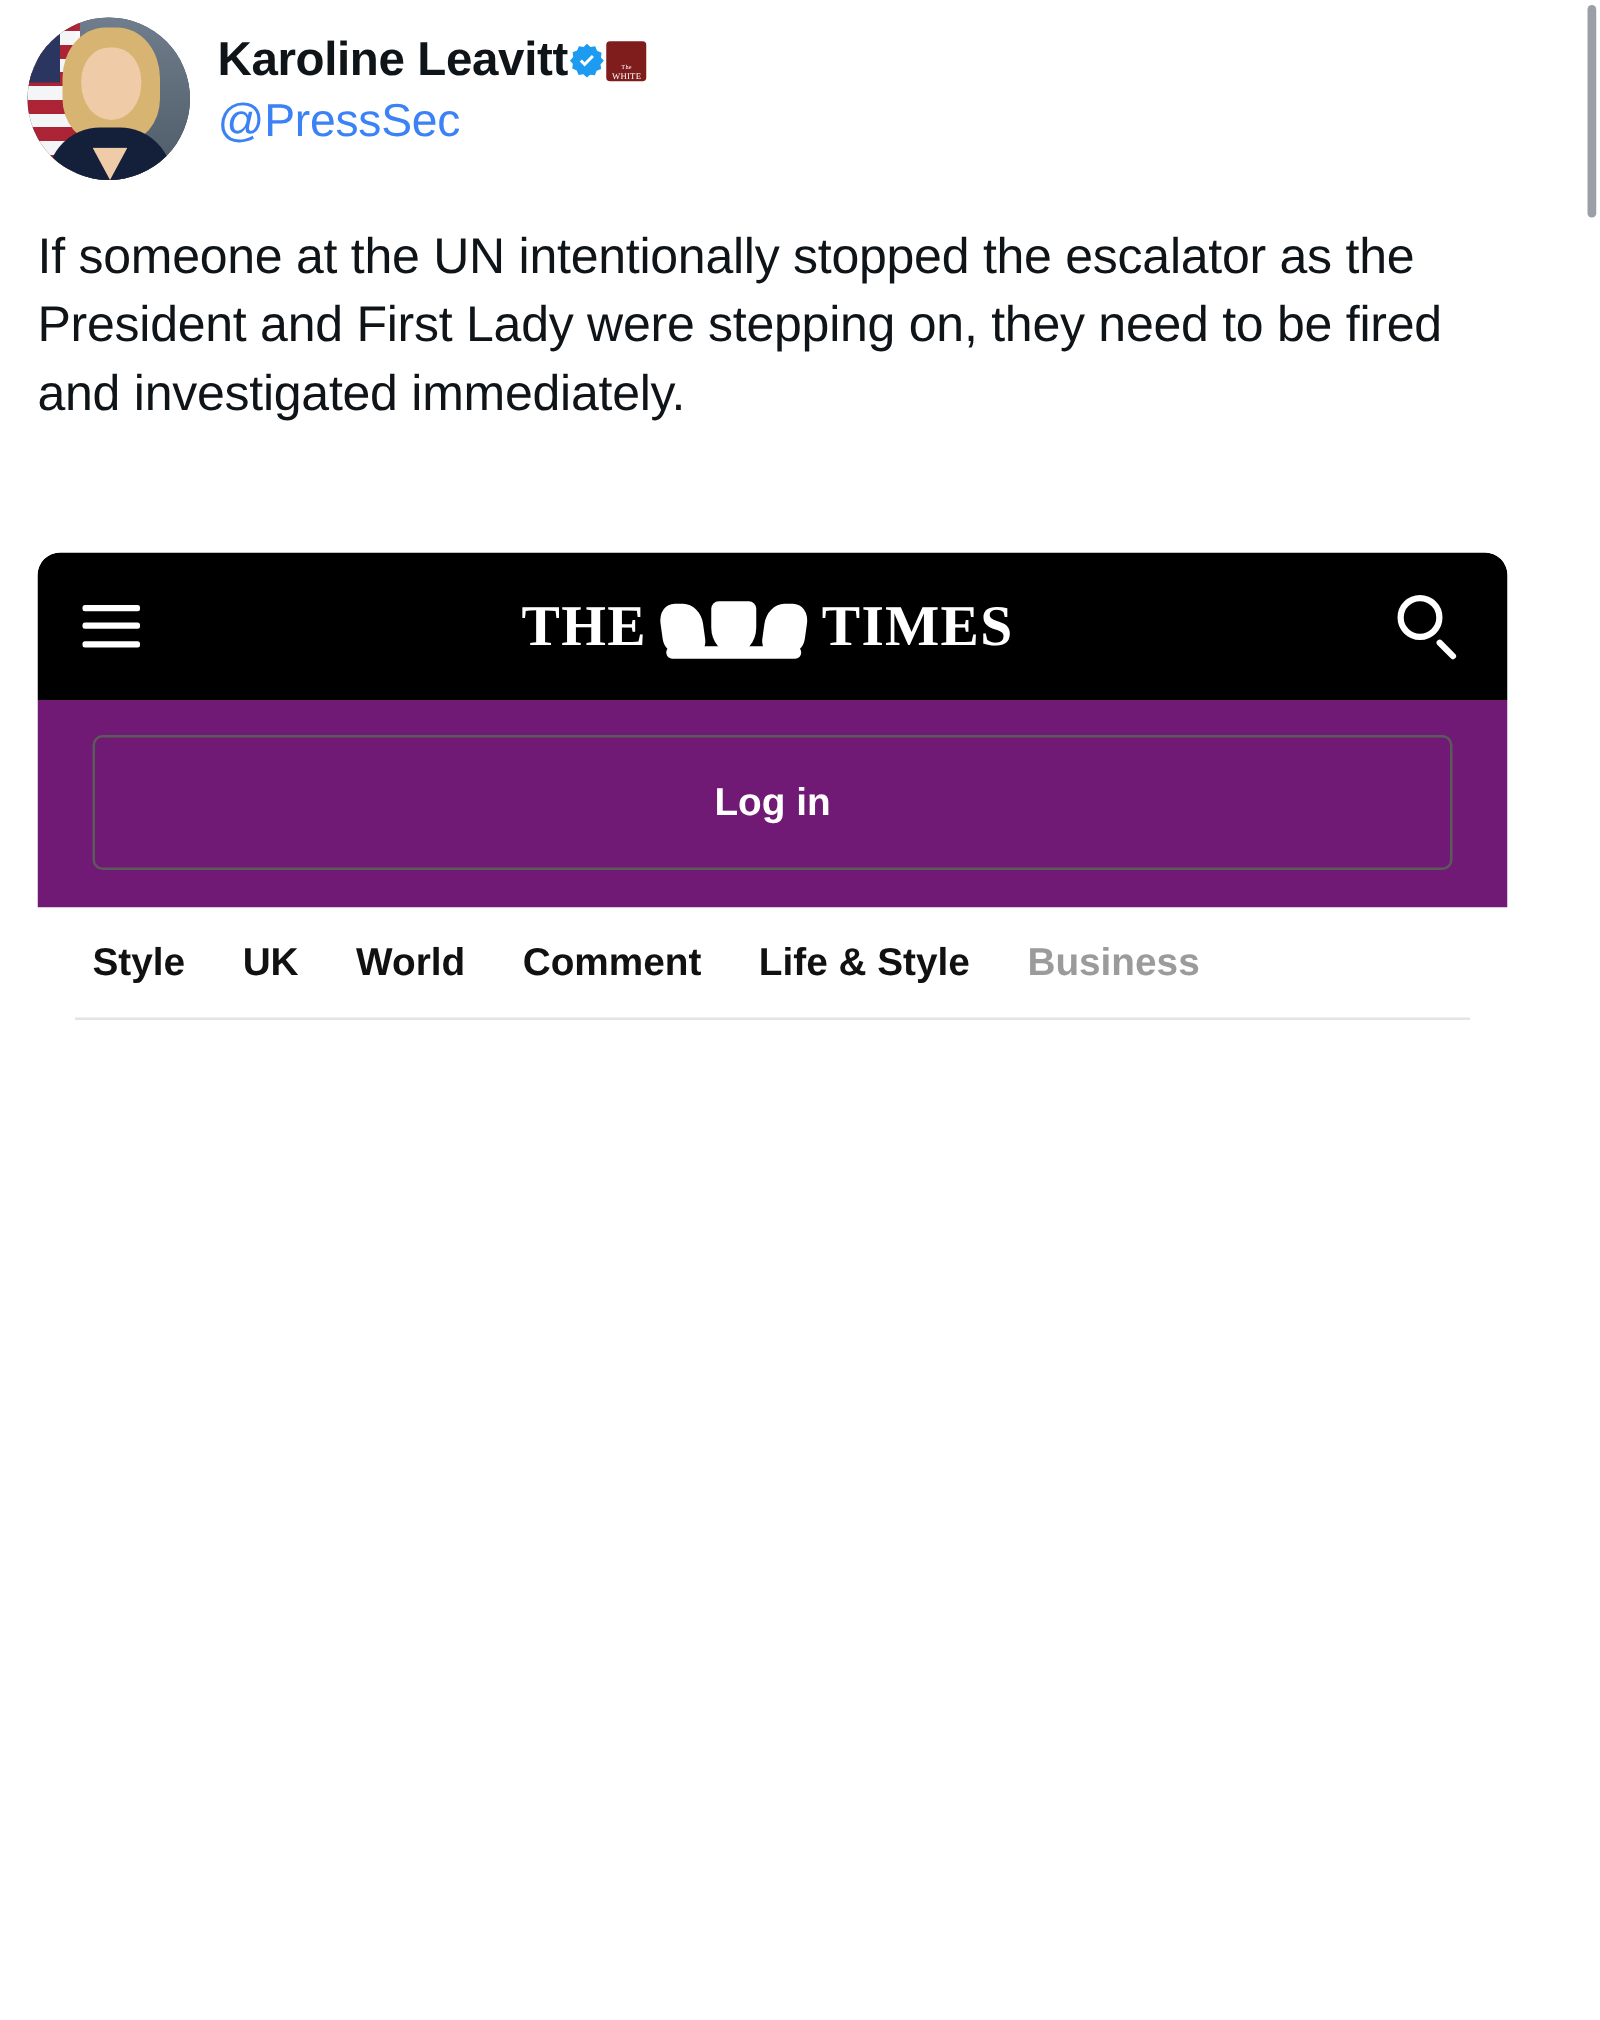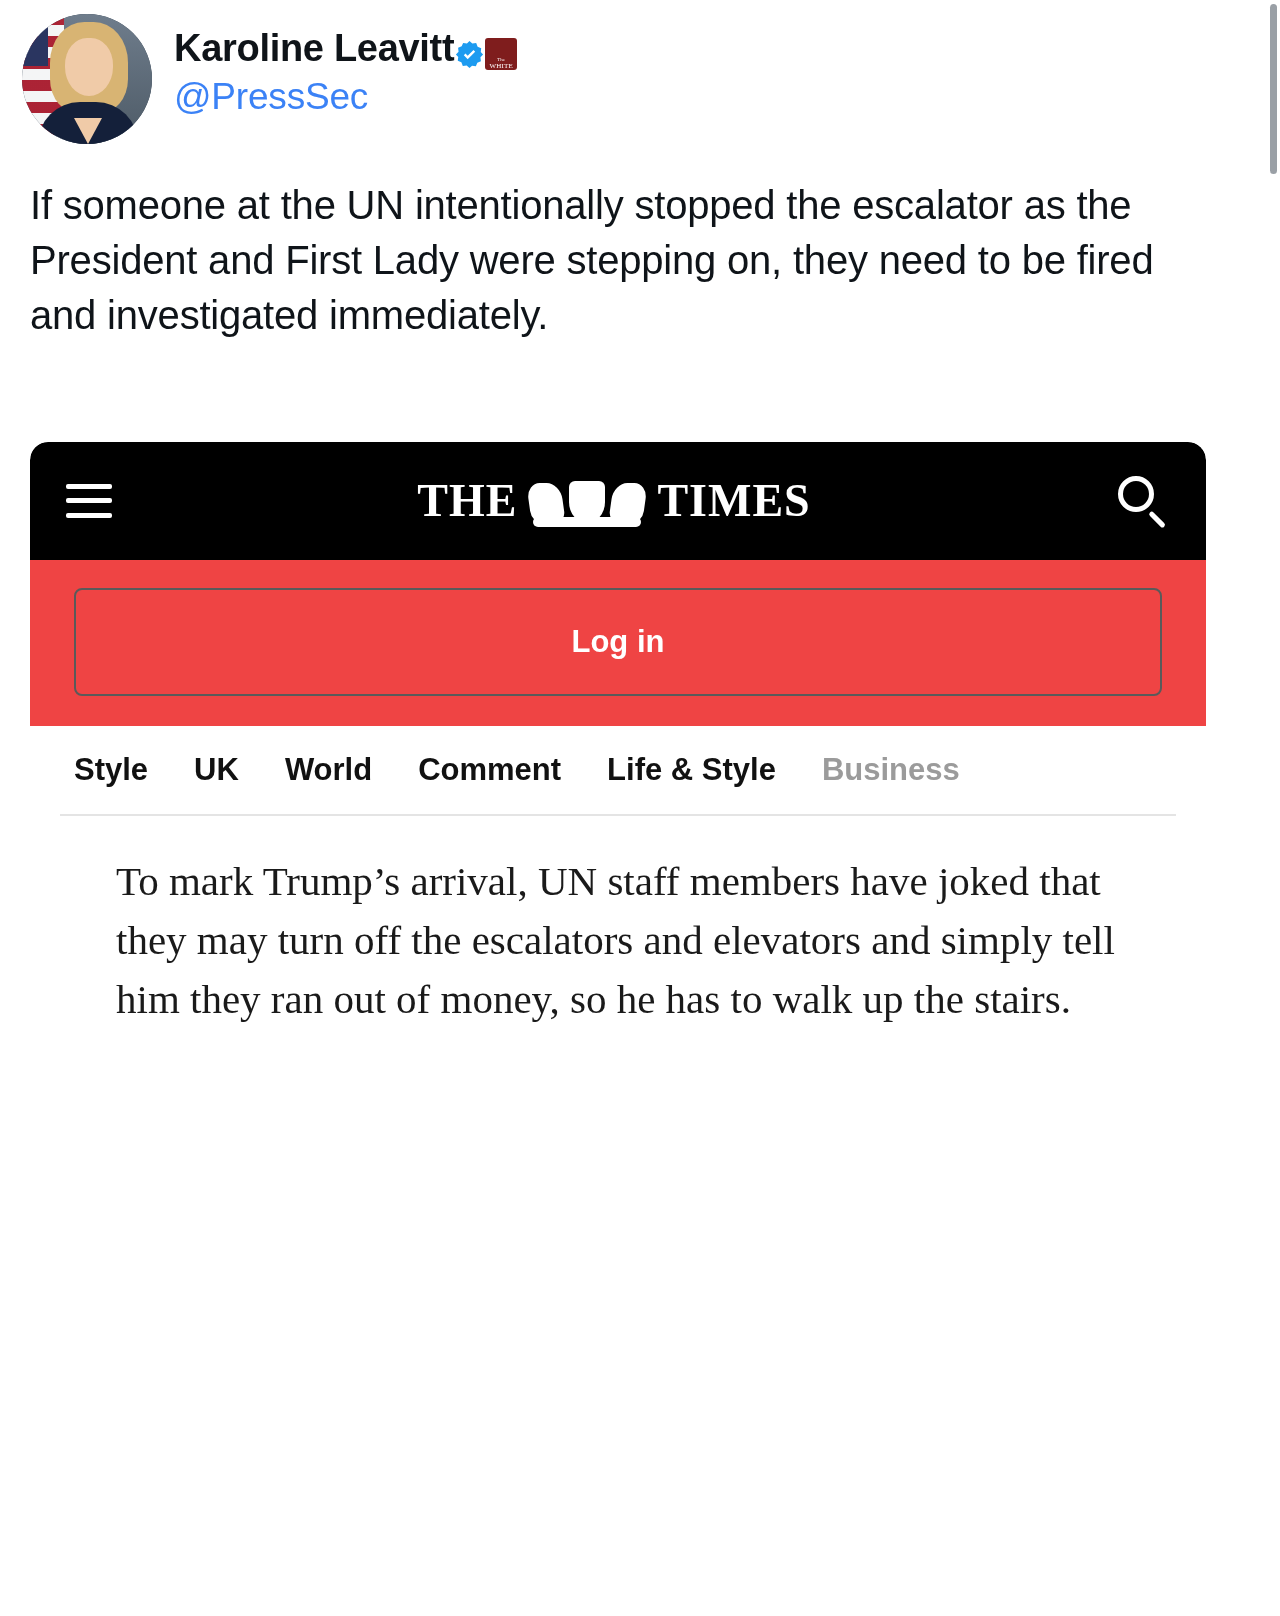--- a/index.html
+++ b/index.html
@@ -107,21 +107,21 @@
     background: #f0cba8;
     clip-path: polygon(50% 100%, 0 0, 100% 0);
   }
 
   .name-block {
     margin-left: 22px;
     padding-top: 14px;
   }
   .name-row {
     display: flex;
-    align-items: flex-end;
+    align-items: center;
     gap: 0;
   }
   .display-name {
     font-size: 38px;
     font-weight: bold;
     letter-spacing: -0.3px;
     color: #0f1419;
     line-height: 1.1;
   }
   .verified {
@@ -234,21 +234,21 @@
     position: absolute;
     left: 34px; top: 36px;
     width: 20px; height: 5px;
     background: #ffffff;
     transform: rotate(45deg);
     transform-origin: left center;
     border-radius: 3px;
   }
 
   .card-actions {
-    background: #ef4444;
+    background: #701a75;
     display: flex;
     gap: 26px;
     padding: 28px 44px 30px 44px;
   }
   .btn {
     flex: 1;
     height: 108px;
     border-radius: 8px;
     display: flex;
     align-items: center;
@@ -365,20 +365,19 @@
       <span>Style</span>
       <span>UK</span>
       <span>World</span>
       <span>Comment</span>
       <span>Life &amp; Style</span>
       <span class="faded">Business</span>
     </div>
 
     <div class="card-divider"></div>
 
-    <div class="card-article">To mark Trump’s arrival, UN staff members have joked that they may turn off the escalators and elevators and simply tell him they ran out of money, so he has to walk up the stairs.</div>
   </div>
 
 </div>
 
 <div class="scroll-track">
   <div class="scroll-thumb"></div>
 </div>
 
 </body></html>

